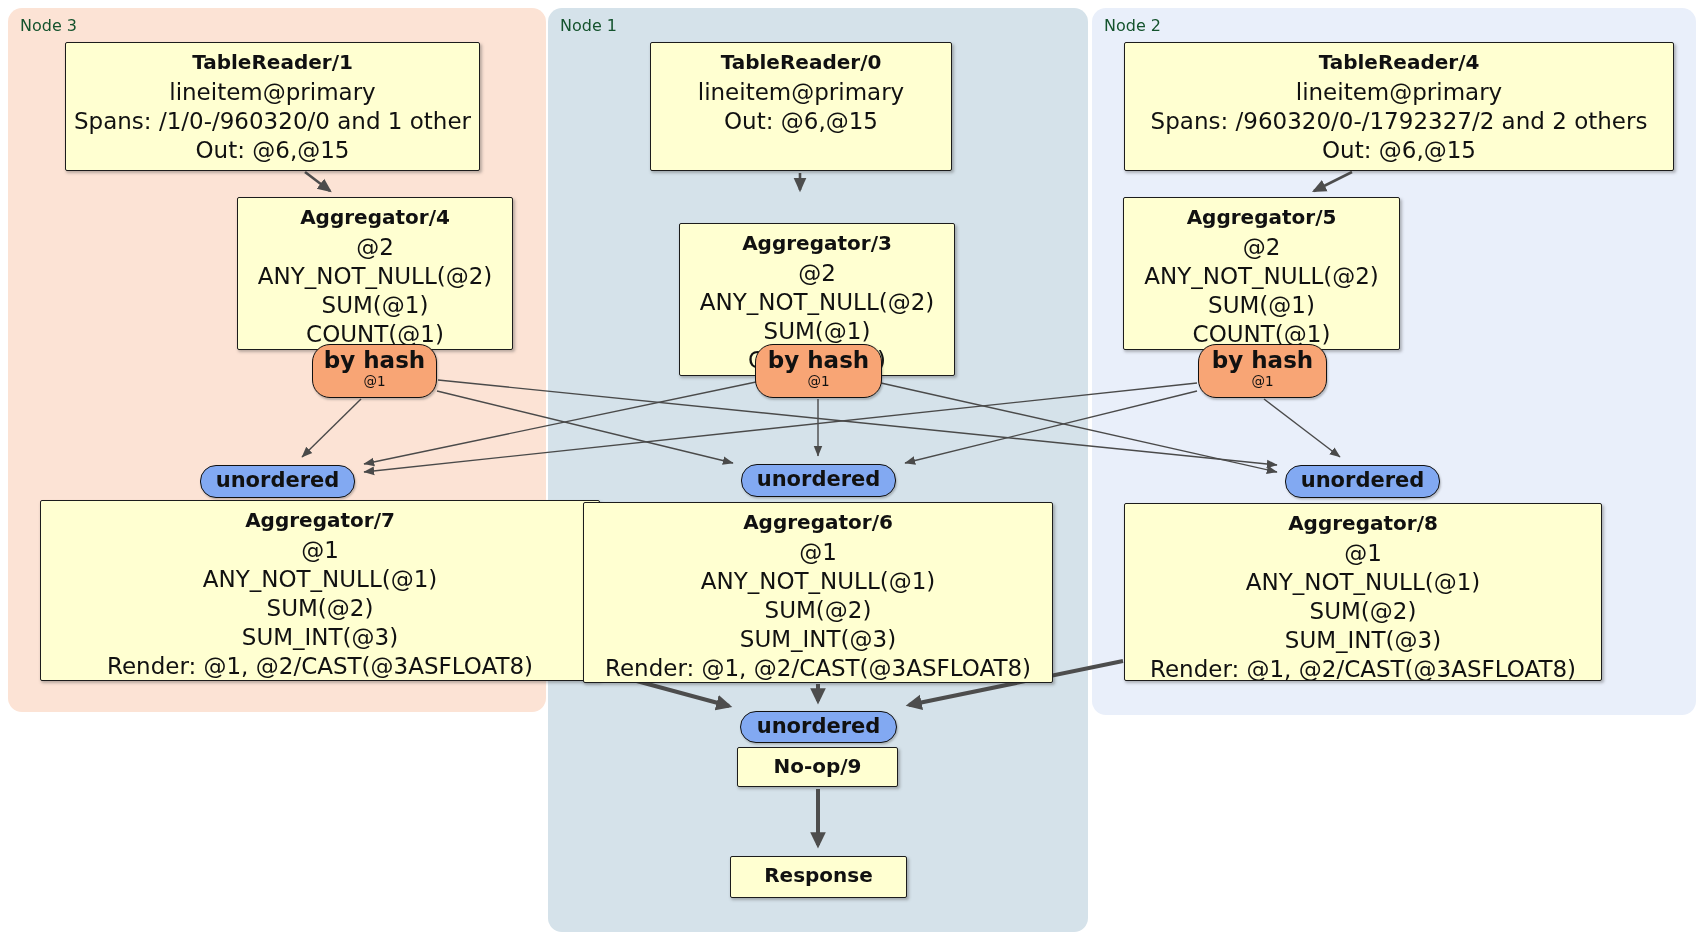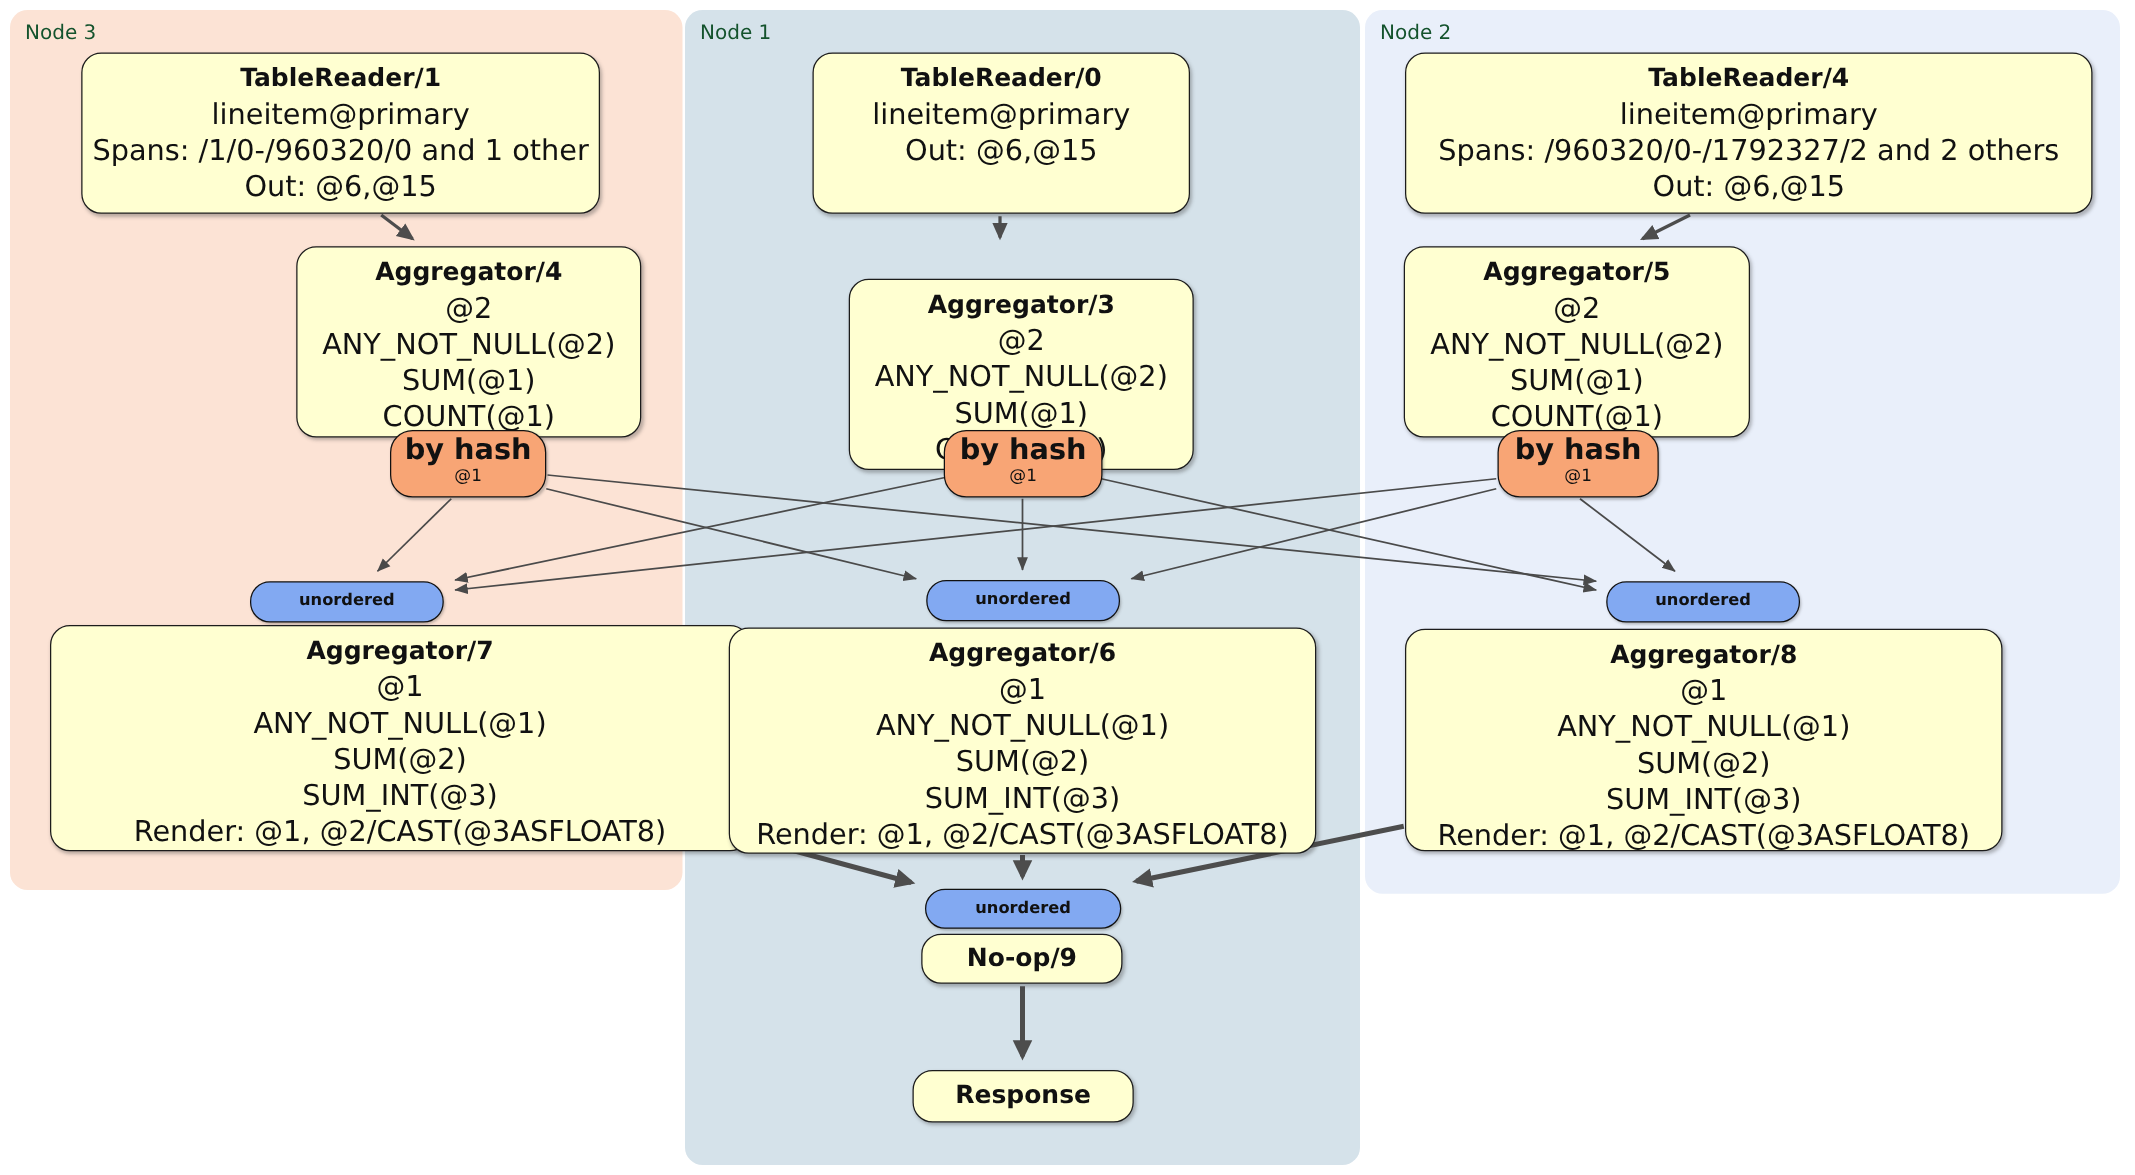--- a/index.html
+++ b/index.html
@@ -35,21 +35,21 @@
     z-index:1;
   }
   .e-thin  { stroke:#4a4a4a; stroke-width:1.4; fill:none; }
   .e-med   { stroke:#4d4d4d; stroke-width:2.6; fill:none; }
   .e-thick { stroke:#4d4d4d; stroke-width:4;   fill:none; }
 
   .pbox {
     position:absolute;
     background:var(--box-bg);
     border:1.6px solid #1c1c1c;
-    border-radius:16px;
+    border-radius:2px;
     text-align:center;
     z-index:2;
     box-shadow:1.5px 2px 3px rgba(60,60,60,0.35);
     box-sizing:border-box;
     overflow:hidden;
   }
   .pbox .t { font-weight:bold; font-size:20px; line-height:31px; padding-top:4px; white-space:nowrap; }
   .pbox .l { font-size:23px; line-height:29px; white-space:nowrap; }
   .pbox-sm .t { padding-top:0; line-height:37px; }
 
@@ -64,21 +64,21 @@
   .pill-hash {
     background:var(--hash-pill-bg);
     border-radius:18px;
   }
   .pill-hash .p1 { font-weight:bold; font-size:23px; line-height:26px; padding-top:2px; }
   .pill-hash .p2 { font-size:13.5px; line-height:17px; }
   .pill-un {
     background:var(--unordered-pill-bg);
     border-radius:16px;
     font-weight:bold;
-    font-size:13px;
+    font-size:21px;
     line-height:29px;
   }
 
   #box-tr1  { left:65px;   top:42px;  width:415px; height:129px; }
   #box-tr0  { left:650px;  top:42px;  width:302px; height:129px; }
   #box-tr2  { left:1124px; top:42px;  width:550px; height:129px; }
   #box-agg4 { left:237px;  top:197px; width:276px; height:153px; }
   #box-agg3 { left:679px;  top:197px; width:276px; height:153px;margin-top:26px; }
   #box-agg5 { left:1123px; top:197px; width:277px; height:153px; }
   #box-agg7 { left:40px;   top:500px; width:560px; height:181px; }

